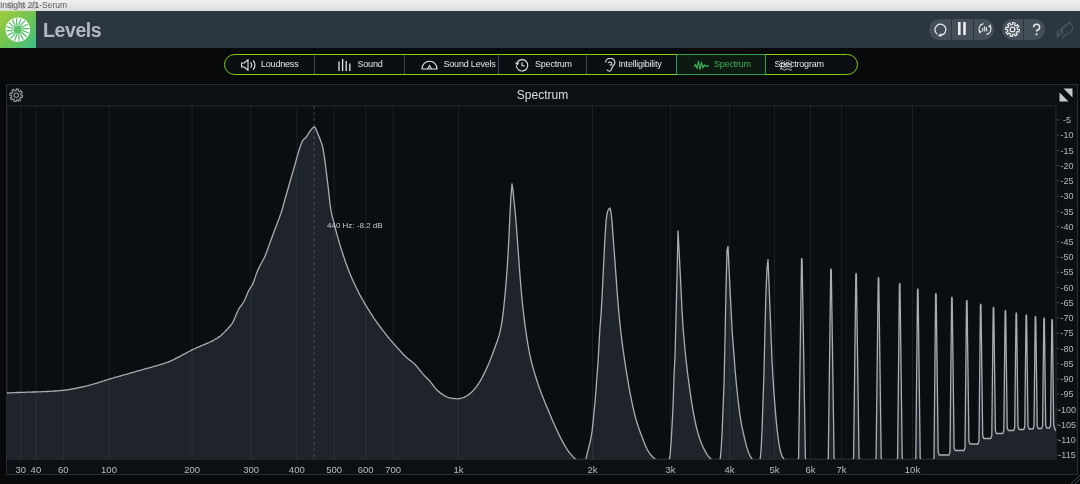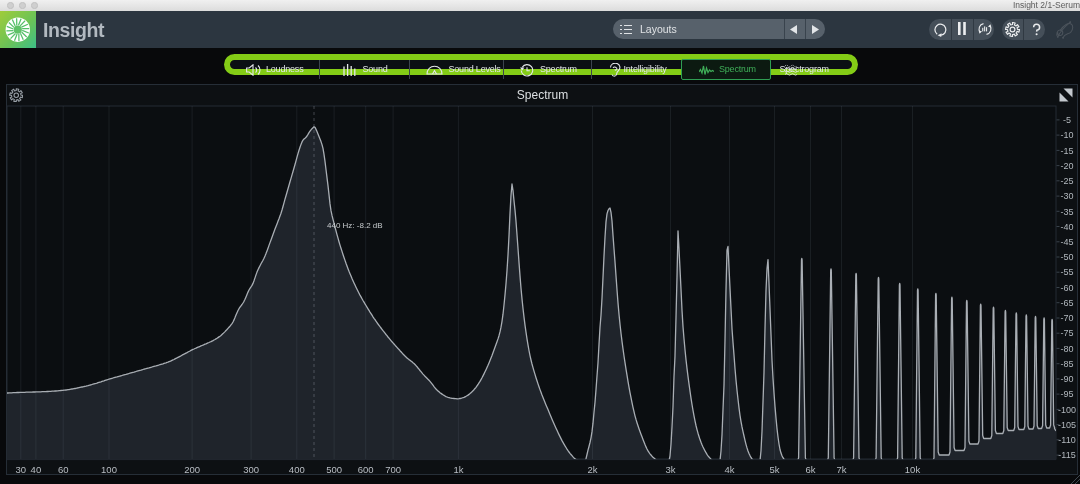--- a/index.html
+++ b/index.html
@@ -1,28 +1,28 @@
 <!DOCTYPE html>
 <html><head><meta charset="utf-8"><style>
 *{margin:0;padding:0;box-sizing:border-box}
 html,body{width:1080px;height:484px;background:#08090b;font-family:"Liberation Sans",sans-serif;overflow:hidden}
 div,span{transform:translateZ(0)}
 .abs{position:absolute}
 #titlebar{position:absolute;left:0;top:0;width:1080px;height:11px;background:linear-gradient(#f0f0f0,#dcdcdc);}
 .dot{position:absolute;top:2.2px;width:6.5px;height:6.5px;border-radius:50%;background:#cfcfcf;border:.5px solid #c0c0c0}
-#wtitle{position:absolute;top:0;left:0;width:1080px;text-align:right;font-size:8.5px;color:#5c5c5c;line-height:11px}
+#wtitle{position:absolute;top:0;left:0;width:1080px;text-align:left;font-size:8.5px;color:#5c5c5c;line-height:11px}
 #header{position:absolute;left:0;top:11px;width:1080px;height:37px;background:#2c3640}
 #logo{position:absolute;left:0;top:0;width:35.5px;height:37px;background:linear-gradient(135deg,#a0cc3a 0%,#6cc356 55%,#3dbf87 100%)}
 #appname{position:absolute;left:43px;top:8px;font-size:19.5px;font-weight:bold;color:#b2b9c0;letter-spacing:-.4px}
 #layouts{position:absolute;left:613px;top:7.9px;width:211.5px;height:20.5px;background:#57616b;border-radius:10.5px;overflow:hidden}
 #layouts .sep{position:absolute;top:0;width:1px;height:21px;background:#39434d}
 #laytext{position:absolute;left:27px;top:4.6px;font-size:10.5px;color:#dfe2e5}
 .hpill{position:absolute;top:7.6px;height:21px;background:#454f59;border-radius:10.5px;overflow:hidden}
 .hpill .sep{position:absolute;top:0;width:1px;height:21px;background:#303942}
-#tabs{position:absolute;left:223.5px;top:54px;width:634.5px;height:20.5px;border:6px solid #84cc16;border-radius:10.5px;background:#0b0f13}
+#tabs{position:absolute;left:223.5px;top:54px;width:634.5px;height:20.5px;border:1px solid #84cc16;border-radius:10.5px;background:#0b0f13}
 .tsep{position:absolute;top:0;width:1px;height:18.5px;background:#3c454e}
 .tlabel{position:absolute;top:4.4px;font-size:9px;letter-spacing:-.2px;color:#e4e7ea;white-space:nowrap}
 #spectab{position:absolute;left:451.5px;top:-1.2px;width:90px;height:21.4px;background:#0c1a11;border:1px solid #2f9e52;border-radius:2px}
 #panel{position:absolute;left:5.5px;top:84px;width:1072px;height:390.5px;border:1px solid #262e37;background:#0d1013}
 #ptitle{position:absolute;left:0;top:3.2px;width:1072px;text-align:center;font-size:12px;color:#dcdfe2}
 svg{display:block}
 </style></head>
 <body>
 <div id="titlebar">
  <div class="dot" style="left:7px"></div>
@@ -48,42 +48,21 @@
           <line x1="0.7" y1="-4.4" x2="3.3" y2="-11.0" transform="rotate(225.0)" stroke="#55c06a" stroke-width="1.25"></line>
           <line x1="0.7" y1="-4.4" x2="3.3" y2="-11.0" transform="rotate(247.5)" stroke="#55c06a" stroke-width="1.25"></line>
           <line x1="0.7" y1="-4.4" x2="3.3" y2="-11.0" transform="rotate(270.0)" stroke="#55c06a" stroke-width="1.25"></line>
           <line x1="0.7" y1="-4.4" x2="3.3" y2="-11.0" transform="rotate(292.5)" stroke="#55c06a" stroke-width="1.25"></line>
           <line x1="0.7" y1="-4.4" x2="3.3" y2="-11.0" transform="rotate(315.0)" stroke="#55c06a" stroke-width="1.25"></line>
           <line x1="0.7" y1="-4.4" x2="3.3" y2="-11.0" transform="rotate(337.5)" stroke="#55c06a" stroke-width="1.25"></line>
           <circle r="4.1" fill="#5fc268"></circle>
         </g>
       </svg>
     </div>
- <div id="appname">Insight</div>
- <div id="layouts">
-   <svg class="abs" style="left:6.5px;top:5px" width="12" height="11" viewBox="0 0 12 11">
-     <g stroke="#dfe2e5" stroke-width="1.2">
-          <line x1="0" y1="1.5" x2="2" y2="1.5"></line>
-          <line x1="4" y1="1.5" x2="12" y2="1.5"></line>
-          <line x1="0" y1="5.5" x2="2" y2="5.5"></line>
-          <line x1="4" y1="5.5" x2="12" y2="5.5"></line>
-          <line x1="0" y1="9.5" x2="2" y2="9.5"></line>
-          <line x1="4" y1="9.5" x2="12" y2="9.5"></line>
-        </g>
-   </svg>
-   <div id="laytext">Layouts</div>
-   <div class="sep" style="left:171px"></div>
-   <div class="sep" style="left:192px"></div>
-   <svg class="abs" style="left:176px;top:6px" width="10" height="9" viewBox="0 0 10 9">
-        <path d="M8,0 L8,9 L1,4.5 Z" fill="#e2e5e8"></path>
-      </svg>
-   <svg class="abs" style="left:197px;top:6px" width="10" height="9" viewBox="0 0 10 9">
-        <path d="M2,0 L2,9 L9,4.5 Z" fill="#e2e5e8"></path>
-      </svg>
- </div>
+ <div id="appname">Levels</div>
  <div class="hpill" style="left:929px;width:65px">
    <div class="sep" style="left:21.5px"></div>
       <div class="sep" style="left:43.5px"></div>
    <svg class="abs" style="left:4px;top:3.2px" width="15" height="15" viewBox="0 0 15 15">
         <g fill="none" stroke="#e8eaec" stroke-width="1.25">
           <path d="M4.2,12.2 A5.5,5.5 0 1 1 7.9,13.2"></path>
         </g>
         <path d="M8.6,11.3 L4.6,13.2 L8.2,15 Z" fill="#e8eaec"></path>
       </svg>
    <svg class="abs" style="left:26.5px;top:3.6px" width="12" height="13" viewBox="0 0 12 13">

